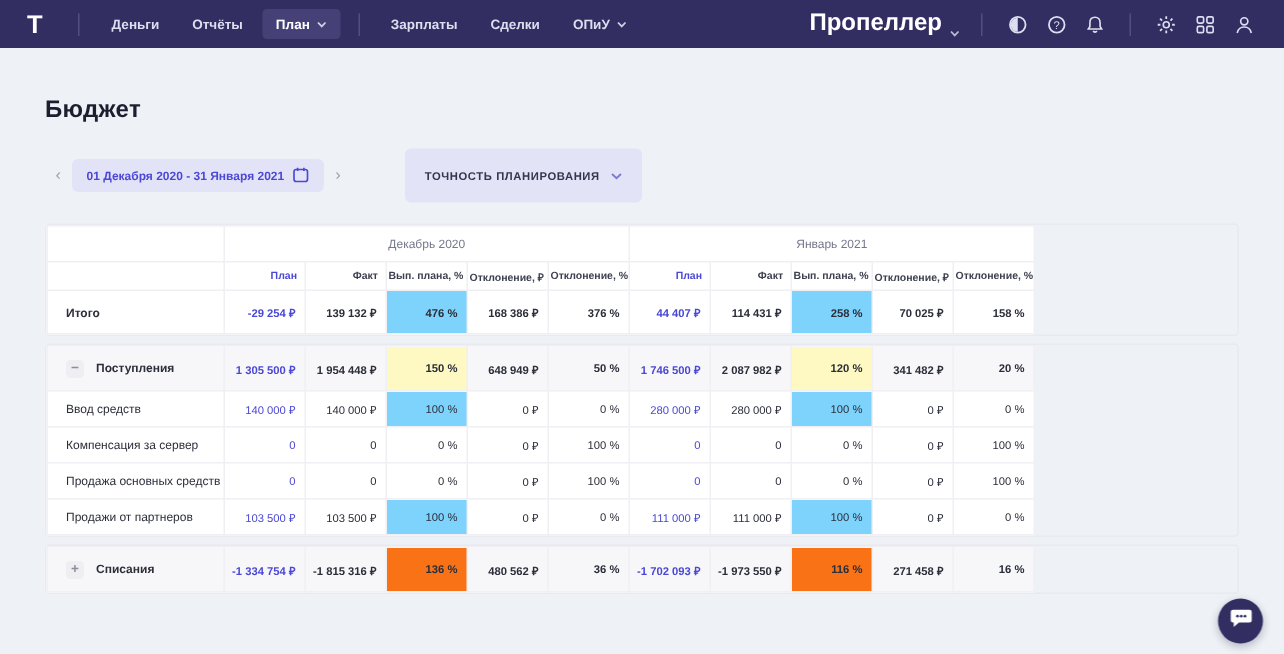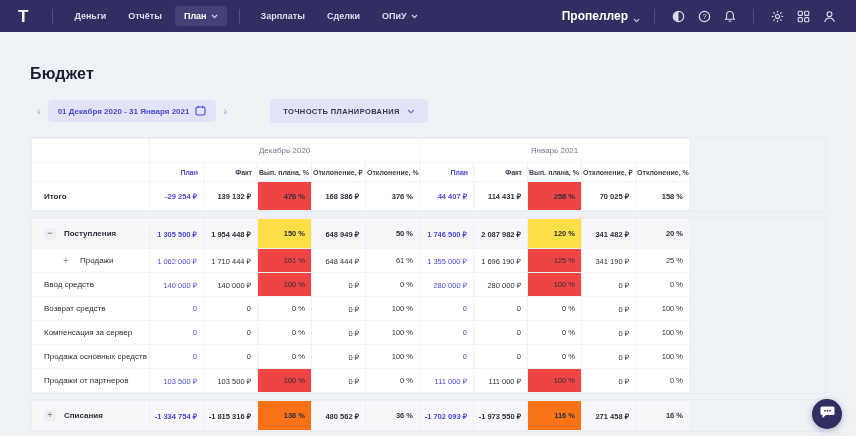--- a/index.html
+++ b/index.html
@@ -6,57 +6,57 @@
   html,body { width:856px; height:436px; overflow:hidden; }
   body { font-family:"Liberation Sans", sans-serif; background:#eef1f5; color:#23242c; }
 
   
   .nav { height:32px; background:#322e62; display:flex; align-items:center; justify-content:space-between; padding:0 14px 0 18px; }
   .nav-left, .nav-right { display:flex; align-items:center; }
   .logo { color:#fff; font-size:17px; font-weight:bold; margin-right:14px; cursor:pointer; line-height:1; }
   .nav-div { width:1px; height:15px; background:#524e84; margin:0 10px; }
   .nav-item { color:#dddef0; font-size:9px; font-weight:600; padding:5px 9px; margin:0 2px; border-radius:3px; display:flex; align-items:center; gap:4px; cursor:pointer; white-space:nowrap; }
   .nav-item.active { background:#454176; color:#fff; }
-  .company { color:#fff; font-size:12px; font-weight:bold; display:flex; align-items:flex-end; gap:5px; margin-right:4px; cursor:pointer; }
+  .company { color:#fff; font-size:16px; font-weight:bold; display:flex; align-items:flex-end; gap:5px; margin-right:4px; cursor:pointer; }
   .chev svg { display:block; }
   .nav-icon { width:26px; height:22px; display:flex; align-items:center; justify-content:center; cursor:pointer; }
   .nav-icon svg { display:block; }
 
   
   .content { padding:0 30px; }
   .page-title { font-size:16px; font-weight:bold; color:#1d1f30; letter-spacing:.2px; margin-top:33px; }
 
   .controls { display:flex; align-items:center; margin-top:16px; }
   .arrow-btn { color:#9aa0b5; font-size:11px; padding:3px 7px; cursor:pointer; user-select:none; }
   .date-pill { background:#e3e3f8; border-radius:4px; height:22px; display:flex; align-items:center; gap:6px; padding:0 10px; color:#4b48d6; font-size:8px; font-weight:600; cursor:pointer; }
   .filter-group { display:flex; gap:14px; margin-left:36px; }
-  .filter-btn { background:#e3e3f8; border-radius:4px; height:24px; display:flex; align-items:center; gap:7px; padding:0 13px; font-size:7.5px; font-weight:bold; letter-spacing:.4px; color:#35354e; cursor:pointer; text-transform:uppercase; }
+  .filter-btn { background:#e3e3f8; border-radius:4px; height:36px; display:flex; align-items:center; gap:7px; padding:0 13px; font-size:7.5px; font-weight:bold; letter-spacing:.4px; color:#35354e; cursor:pointer; text-transform:uppercase; }
 
   
   .tablewrap { margin-top:14px; }
   table { border-collapse:collapse; table-layout:fixed; width:658px; background:#fff; }
   .tblock { margin-bottom:5px; border:1px solid #e9e9f0; border-radius:3px; }
   col.c-label { width:118px; }
   col.c-num { width:54px; }
   th, td { border:1px solid #efeff4; font-weight:normal; overflow:hidden; white-space:nowrap; }
   th.month { font-size:8px; color:#73788a; text-align:center; height:24px; }
   th.colhead { font-size:7px; color:#3c3f4e; text-align:right; padding:0 5px 0 1px; height:19px; font-weight:600; }
   th.colhead.plan { color:#4b48d6; cursor:pointer; }
   td.lbl { font-size:8px; color:#2c2e3a; text-align:left; padding-left:12px; }
   td.lbl.ind { padding-left:28px; }
   td.num { font-size:7.5px; text-align:right; padding:0 6px 0 1px; color:#2c2e3a; }
   td.num.plan { color:#4b48d6; cursor:pointer; }
-  td.num.green { background:#ef4444; }
+  td.num.green { background:#7dd3fc; }
   td.num.pink  { background:#fdeceb; }
   tr.total td { height:29px; }
   tr.total td.lbl, tr.total td.num { font-weight:bold; }
   tr.total td.num.plan { font-weight:bold;margin-top:10px; }
   tr.section td { height:30px; background:#f7f7f9; }
   tr.section td.lbl, tr.section td.num { font-weight:bold;margin-top:40px; }
-  tr.section td.num.green { background:#fde047; }
+  tr.section td.num.green { background:#fef9c3; }
   tr.section td.num.pink { background:#f97316; }
   tr.plain td, tr.sub td { height:24px; }
   .tgl { display:inline-block; width:12px; height:12px; line-height:11px; text-align:center; border-radius:3px; background:#eeeef3; color:#8c8e9c; font-size:9px; margin-right:8px; vertical-align:middle; cursor:pointer; }
   .tgl.flat { background:transparent; font-size:10px; }
 
   
   .chat-fab { position:fixed; right:14px; bottom:7px; width:30px; height:30px; border-radius:50%; background:#322e62; display:flex; align-items:center; justify-content:center; cursor:pointer; box-shadow:0 2px 6px rgba(40,40,80,.3); }
 </style>
 </head>
 <body>
@@ -261,58 +261,32 @@
               <td class="num">1 954 448 ₽</td>
               <td class="num green">150 %</td>
               <td class="num">648 949 ₽</td>
               <td class="num">50 %</td>
               <td class="num plan">1 746 500 ₽</td>
               <td class="num">2 087 982 ₽</td>
               <td class="num green">120 %</td>
               <td class="num">341 482 ₽</td>
               <td class="num">20 %</td>
             </tr>
-            <tr class="sub">
-              <td class="lbl ind"><span class="tgl flat">+</span><span>Продажи</span></td>
-              <td class="num plan">1 062 000 ₽</td>
-              <td class="num">1 710 444 ₽</td>
-              <td class="num green">161 %</td>
-              <td class="num">648 444 ₽</td>
-              <td class="num">61 %</td>
-              <td class="num plan">1 355 000 ₽</td>
-              <td class="num">1 696 190 ₽</td>
-              <td class="num green">125 %</td>
-              <td class="num">341 190 ₽</td>
-              <td class="num">25 %</td>
-            </tr>
             <tr class="plain">
               <td class="lbl"><span>Ввод средств</span></td>
               <td class="num plan">140 000 ₽</td>
               <td class="num">140 000 ₽</td>
               <td class="num green">100 %</td>
               <td class="num">0 ₽</td>
               <td class="num">0 %</td>
               <td class="num plan">280 000 ₽</td>
               <td class="num">280 000 ₽</td>
               <td class="num green">100 %</td>
               <td class="num">0 ₽</td>
               <td class="num">0 %</td>
-            </tr>
-            <tr class="plain">
-              <td class="lbl"><span>Возврат средств</span></td>
-              <td class="num plan">0</td>
-              <td class="num">0</td>
-              <td class="num">0 %</td>
-              <td class="num">0 ₽</td>
-              <td class="num">100 %</td>
-              <td class="num plan">0</td>
-              <td class="num">0</td>
-              <td class="num">0 %</td>
-              <td class="num">0 ₽</td>
-              <td class="num">100 %</td>
             </tr>
             <tr class="plain">
               <td class="lbl"><span>Компенсация за сервер</span></td>
               <td class="num plan">0</td>
               <td class="num">0</td>
               <td class="num">0 %</td>
               <td class="num">0 ₽</td>
               <td class="num">100 %</td>
               <td class="num plan">0</td>
               <td class="num">0</td>

